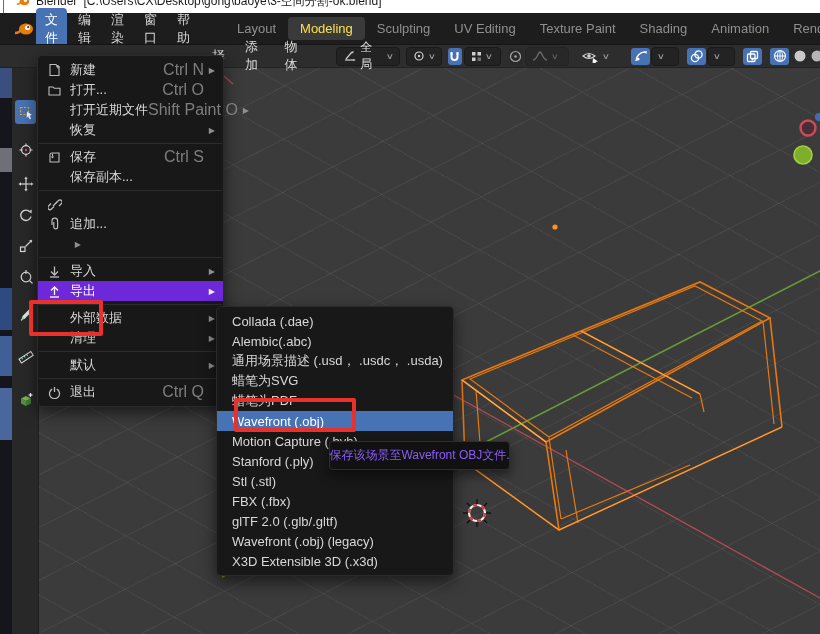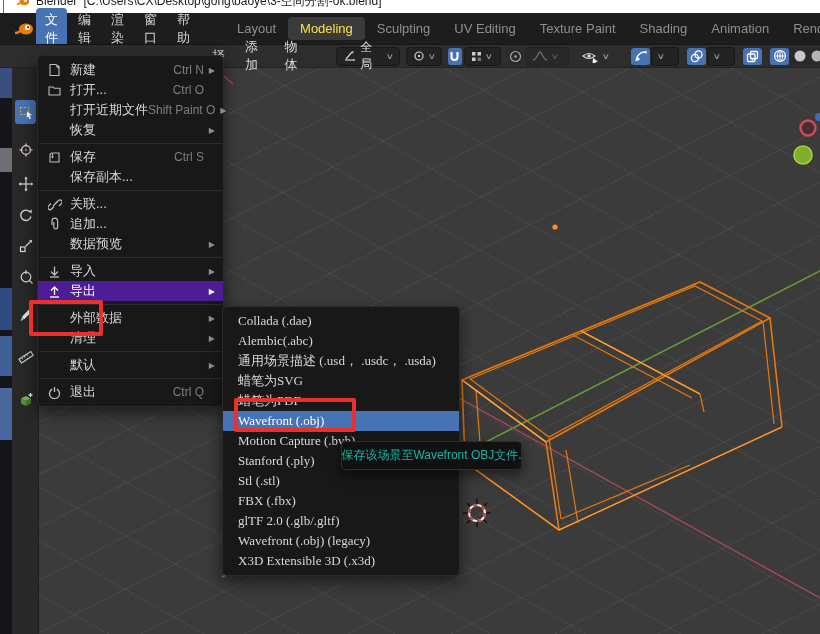--- a/index.html
+++ b/index.html
@@ -53,32 +53,32 @@
   .toolbtn{position:absolute;left:3px;width:21px;height:24px;border-radius:3px;
     display:flex;align-items:center;justify-content:center;}
   .toolbtn.active{background:#4772b3;}
   
   .popup{position:absolute;background:#181818;border:1px solid #2b2b2b;border-radius:5px;
     box-shadow:0 6px 16px rgba(0,0,0,.55);padding:4px 0;font-size:13px;color:#d8d8d8;}
   .filemenu{left:37px;top:37px;width:185px;margin-top:18px;}
   .mrow{height:20px;display:flex;align-items:center;padding:0 8px 0 10px;}
   .mrow .mi{width:22px;display:flex;align-items:center;color:#bdbdbd;flex:0 0 auto;}
   .mrow .ml{flex:1 1 auto;white-space:nowrap;}
-  .mrow .ms{color:#7e7e7e;font-size:12px;margin-right:2px;white-space:nowrap;}
+  .mrow .ms{color:#7e7e7e;font-size:16px;margin-right:2px;white-space:nowrap;}
   .mrow .arr{width:9px;text-align:right;color:#8f8f8f;font-size:8px;flex:0 0 auto;}
-  .mrow.sel{background:#4c1d95;color:#fff;}
+  .mrow.sel{background:#6d28d9;color:#fff;}
   .mrow.sel .ms,.mrow.sel .arr,.mrow.sel .mi{color:#eaf0fa;}
   .msep{height:1px;background:#2c2c2c;margin:3px 1px;}
-  .submenu{left:222px;top:306px;width:236px;font-family:Liberation Serif, serif;}
+  .submenu{left:216px;top:306px;width:236px;}
   .srow{height:20px;display:flex;align-items:center;padding:0 10px 0 15px;white-space:nowrap;}
   .srow.sel{background:#4772b3;color:#fff;}
   
-  .tooltip{position:absolute;left:341px;top:441px;width:179px;height:27px;background:#111111;
+  .tooltip{position:absolute;left:329px;top:441px;width:179px;height:27px;background:#111111;
     border:1px solid #2e2e2e;border-radius:4px;box-shadow:0 5px 12px rgba(0,0,0,.5);
-    display:flex;align-items:center;justify-content:center;font-size:12px;color:#14b8a6;white-space:nowrap;}
+    display:flex;align-items:center;justify-content:center;font-size:12px;color:#8b5cf6;white-space:nowrap;}
   
   .anno{position:absolute;border:4px solid #e8312d;border-radius:2px;pointer-events:none;}
   .anno1{left:29px;top:300px;width:66px;height:28px;}
   .anno2{left:234px;top:398px;width:114px;height:26px;}
   svg{display:block;}
 </style>
 </head>
 <body>
 
 <div class="screen">
@@ -439,37 +439,35 @@
     <div class="mrow">
       <span class="mi">
           <svg width="14" height="13">
             <g fill="none" stroke="#bdbdbd" stroke-width="1.2">
               <path d="M6,8.5 L3.5,11 a2.1,2.1 0 0 1 -3,-3 L3,5.5"></path>
               <path d="M7.5,4.5 L10,2 a2.1,2.1 0 0 1 3,3 L10.5,7.5" transform="translate(0.5,0.5)"></path>
               <line x1="5" y1="8" x2="9" y2="4"></line>
             </g>
           </svg>
         </span>
-      <span class="ml">关联...</span>
         <span class="ms"></span>
         <span class="arr"></span>
     </div>
     <div class="mrow">
       <span class="mi">
           <svg width="13" height="14">
             <path d="M4,8 V4 a2.8,2.8 0 0 1 5.6,0 v6 a1.9,1.9 0 0 1 -3.8,0 V5" fill="none" stroke="#bdbdbd" stroke-width="1.2"></path>
           </svg>
         </span>
       <span class="ml">追加...</span>
         <span class="ms"></span>
         <span class="arr"></span>
     </div>
     <div class="mrow">
       <span class="mi"></span>
-        <span class="ml">数据预览</span>
         <span class="ms"></span>
       <span class="arr">▶</span>
     </div>
     <div class="msep"></div>
     <div class="mrow">
       <span class="mi">
           <svg width="13" height="13">
             <line x1="6.5" y1="1.5" x2="6.5" y2="9" stroke="#bdbdbd" stroke-width="1.3"></line>
             <polyline points="3,6.5 6.5,10 10,6.5" fill="none" stroke="#bdbdbd" stroke-width="1.3"></polyline>
             <line x1="2" y1="12" x2="11" y2="12" stroke="#bdbdbd" stroke-width="1.3"></line>

